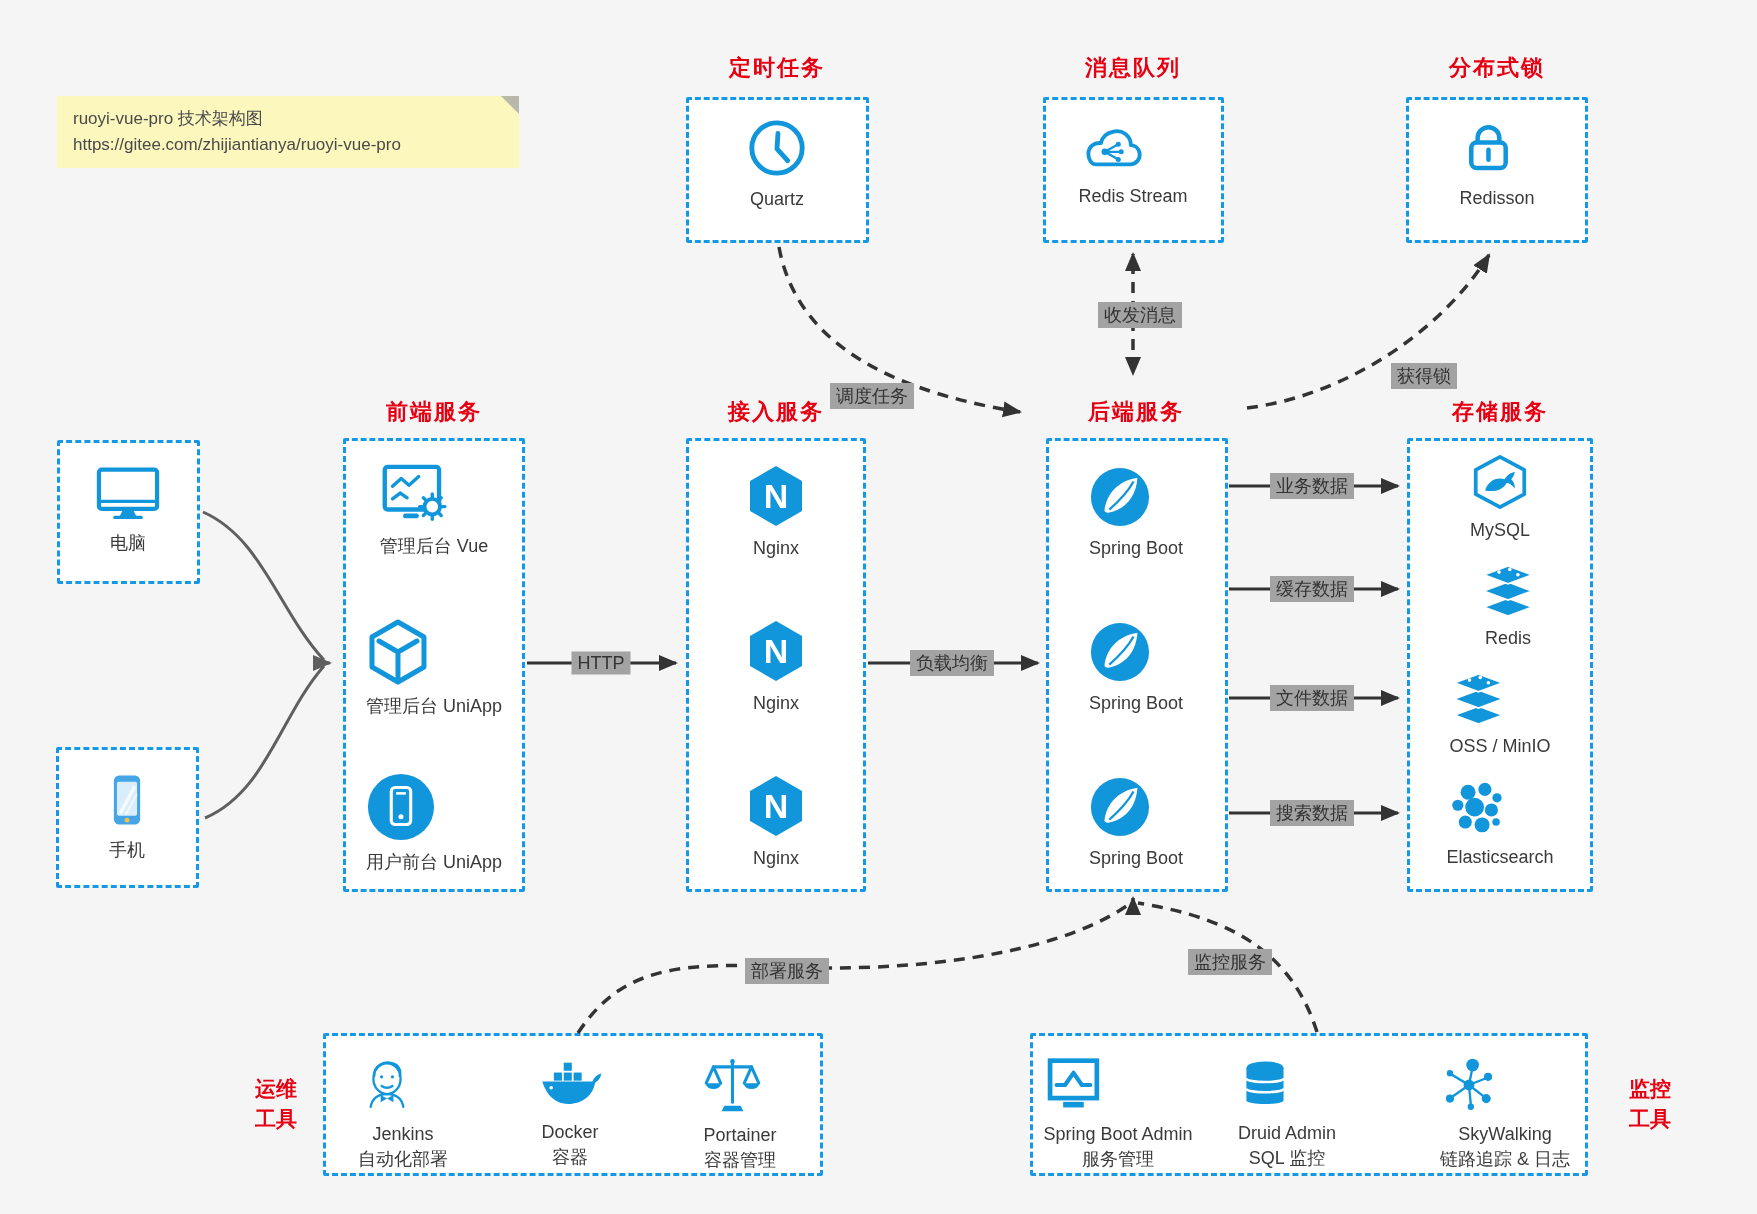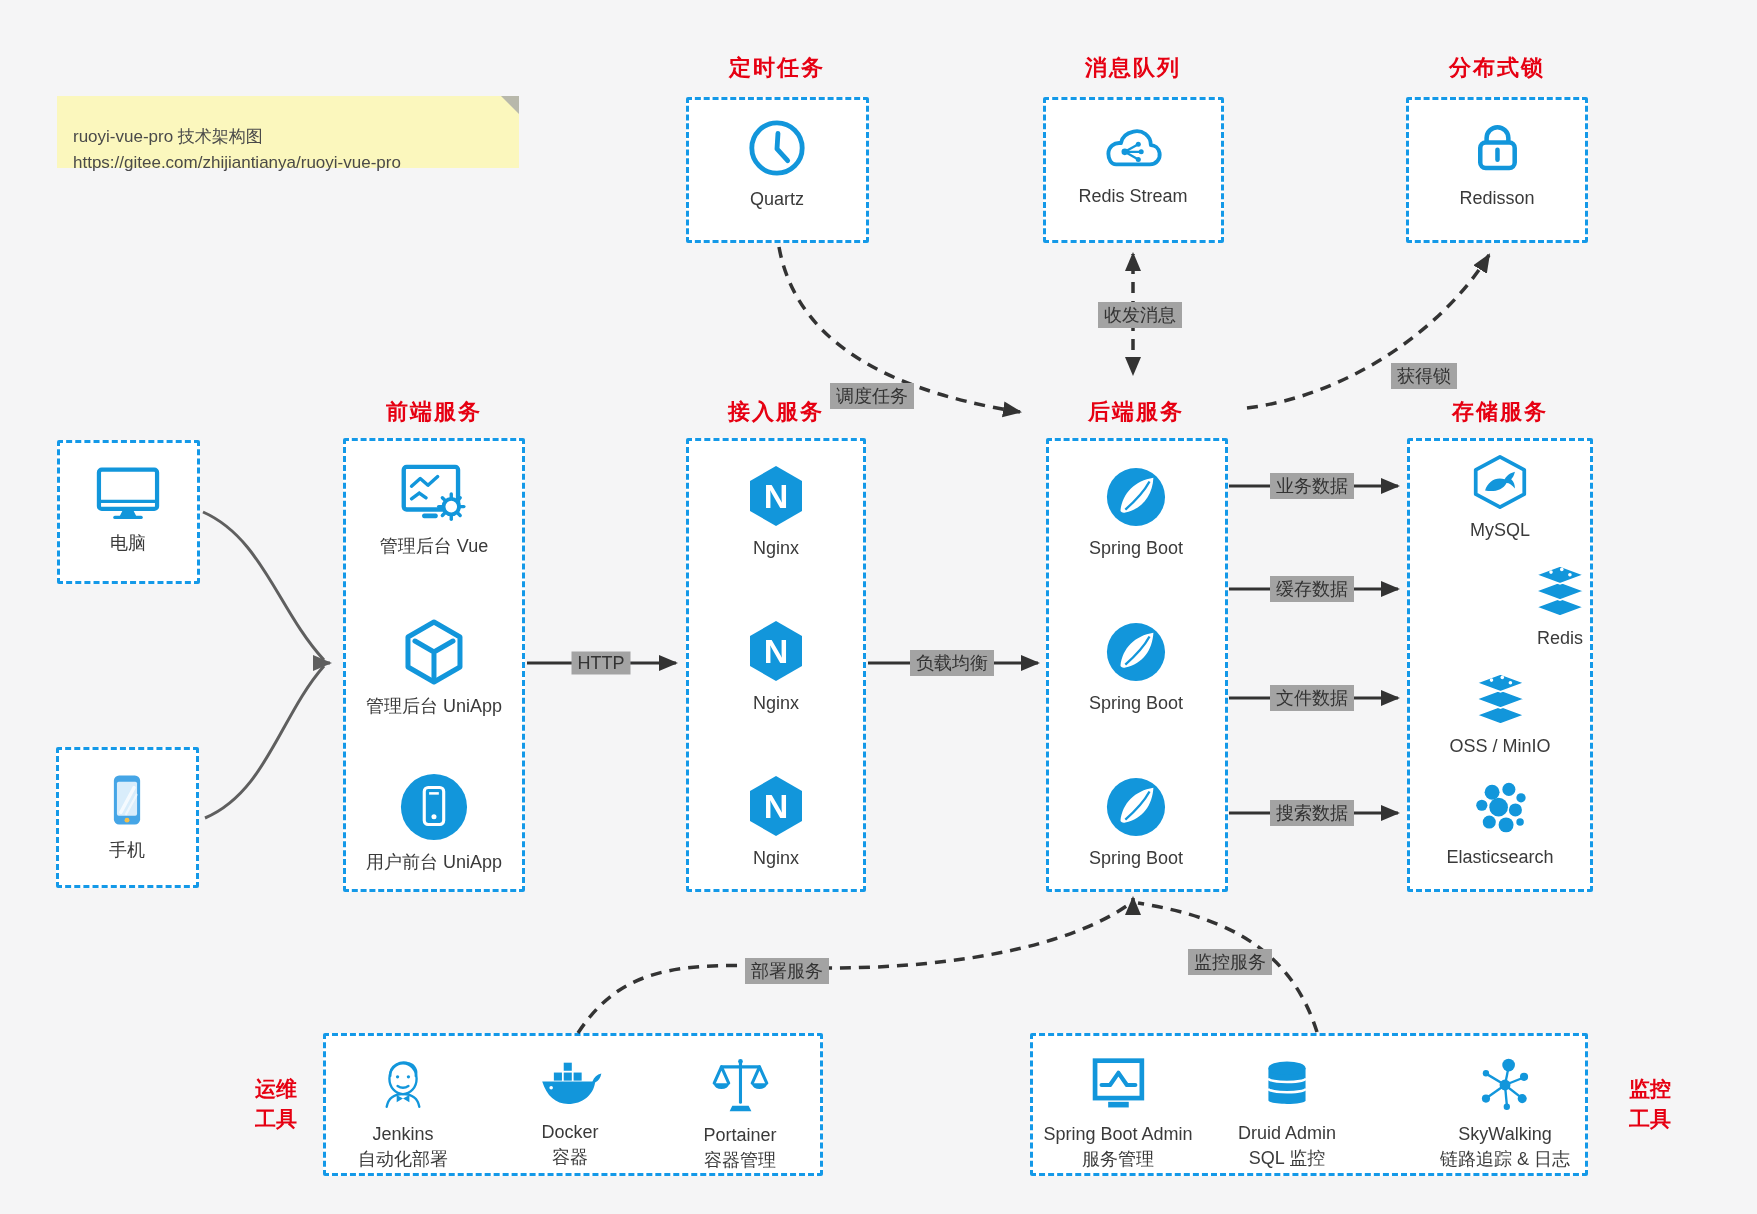--- a/index.html
+++ b/index.html
@@ -1,25 +1,25 @@
 <!DOCTYPE html>
 <html><head>
 <meta charset="utf-8">
 <style>
   html,body{margin:0;padding:0;background:#f5f5f6;font-family:"Liberation Sans","DejaVu Sans",sans-serif;}
   .stage{position:relative;width:1757px;height:1214px;background:#f5f5f6;overflow:hidden;}
   .dash-box{position:absolute;border:3px dashed #1499e8;background:#ffffff;box-sizing:border-box;border-radius:2px;}
   .col-title{position:absolute;transform:translate(-50%,-50%);color:#e60012;font-size:22px;font-weight:bold;white-space:nowrap;letter-spacing:2px;}
   .side-title{position:absolute;transform:translate(-50%,-50%);color:#e60012;font-size:21px;font-weight:bold;text-align:right;line-height:30px;white-space:nowrap;}
-  .node{position:absolute;display:flex;flex-direction:column;align-items:center;transform:translateX(-50%);}
+  .node{position:absolute;display:flex;flex-direction:column;transform:translateX(-50%);}
   .node .lbl{font-size:18px;color:#3a3a3a;margin-top:8px;text-align:center;line-height:25px;white-space:nowrap;}
   .node .desc{font-size:18px;color:#3a3a3a;text-align:center;line-height:25px;white-space:nowrap;}
   .wires{position:absolute;left:0;top:0;}
   .wire-label{position:absolute;transform:translate(-50%,-50%);background:#a3a3a3;font-size:18px;color:#333;padding:1px 6px;white-space:nowrap;}
-  .note{position:absolute;left:57px;top:96px;width:462px;height:72px;background:#fbf7bd;box-sizing:border-box;padding:28px 16px;font-size:17px;color:#4a4a4a;line-height:26px;}
+  .note{position:absolute;left:57px;top:96px;width:462px;height:72px;background:#fbf7bd;box-sizing:border-box;padding:10px 16px;font-size:17px;color:#4a4a4a;line-height:26px;}
   .note-fold{position:absolute;top:0;right:0;}
 </style>
 </head>
 <body>
 
 <div class="stage">
 
   <div class="dash-box" style="left:686px;top:97px;width:183px;height:146px"></div>
   <div class="dash-box" style="left:1043px;top:97px;width:181px;height:146px"></div>
   <div class="dash-box" style="left:1406px;top:97px;width:182px;height:146px"></div>
@@ -245,21 +245,21 @@
   </div>
 
   <div class="node" style="left:1500px;top:454px">
     <svg width="60" height="56" viewBox="0 0 64 60">
       <path d="M32 3 L58 17 V43 L32 57 L6 43 V17 Z" fill="none" stroke="#1296db" stroke-width="4" stroke-linejoin="round"></path>
       <path d="M16 39 C19 29 28 24 37 27 C40 22 44 20 48 19 C47 23 46 25 44 27 C47 30 48 33 48 37 C45 33 42 31 39 31 C35 39 25 41 16 39 Z" fill="#1296db"></path>
     </svg>
     <div class="lbl">MySQL</div>
   </div>
 
-  <div class="node" style="left:1560px;top:564px">
+  <div class="node" style="left:1508px;top:564px">
     <svg width="58" height="54" viewBox="0 0 64 60">
       <g fill="#1296db" stroke="#fff" stroke-width="2">
         <path d="M32 38 L59 48 L32 58 L5 48 Z"></path>
         <path d="M32 20 L59 30 L32 40 L5 30 Z"></path>
         <path d="M32 2 L59 12 L32 22 L5 12 Z"></path>
       </g>
       <g fill="#fff">
           <circle cx="22" cy="9" r="2"></circle>
           <circle cx="34" cy="6" r="2"></circle>
           <circle cx="43" cy="12" r="2"></circle>

